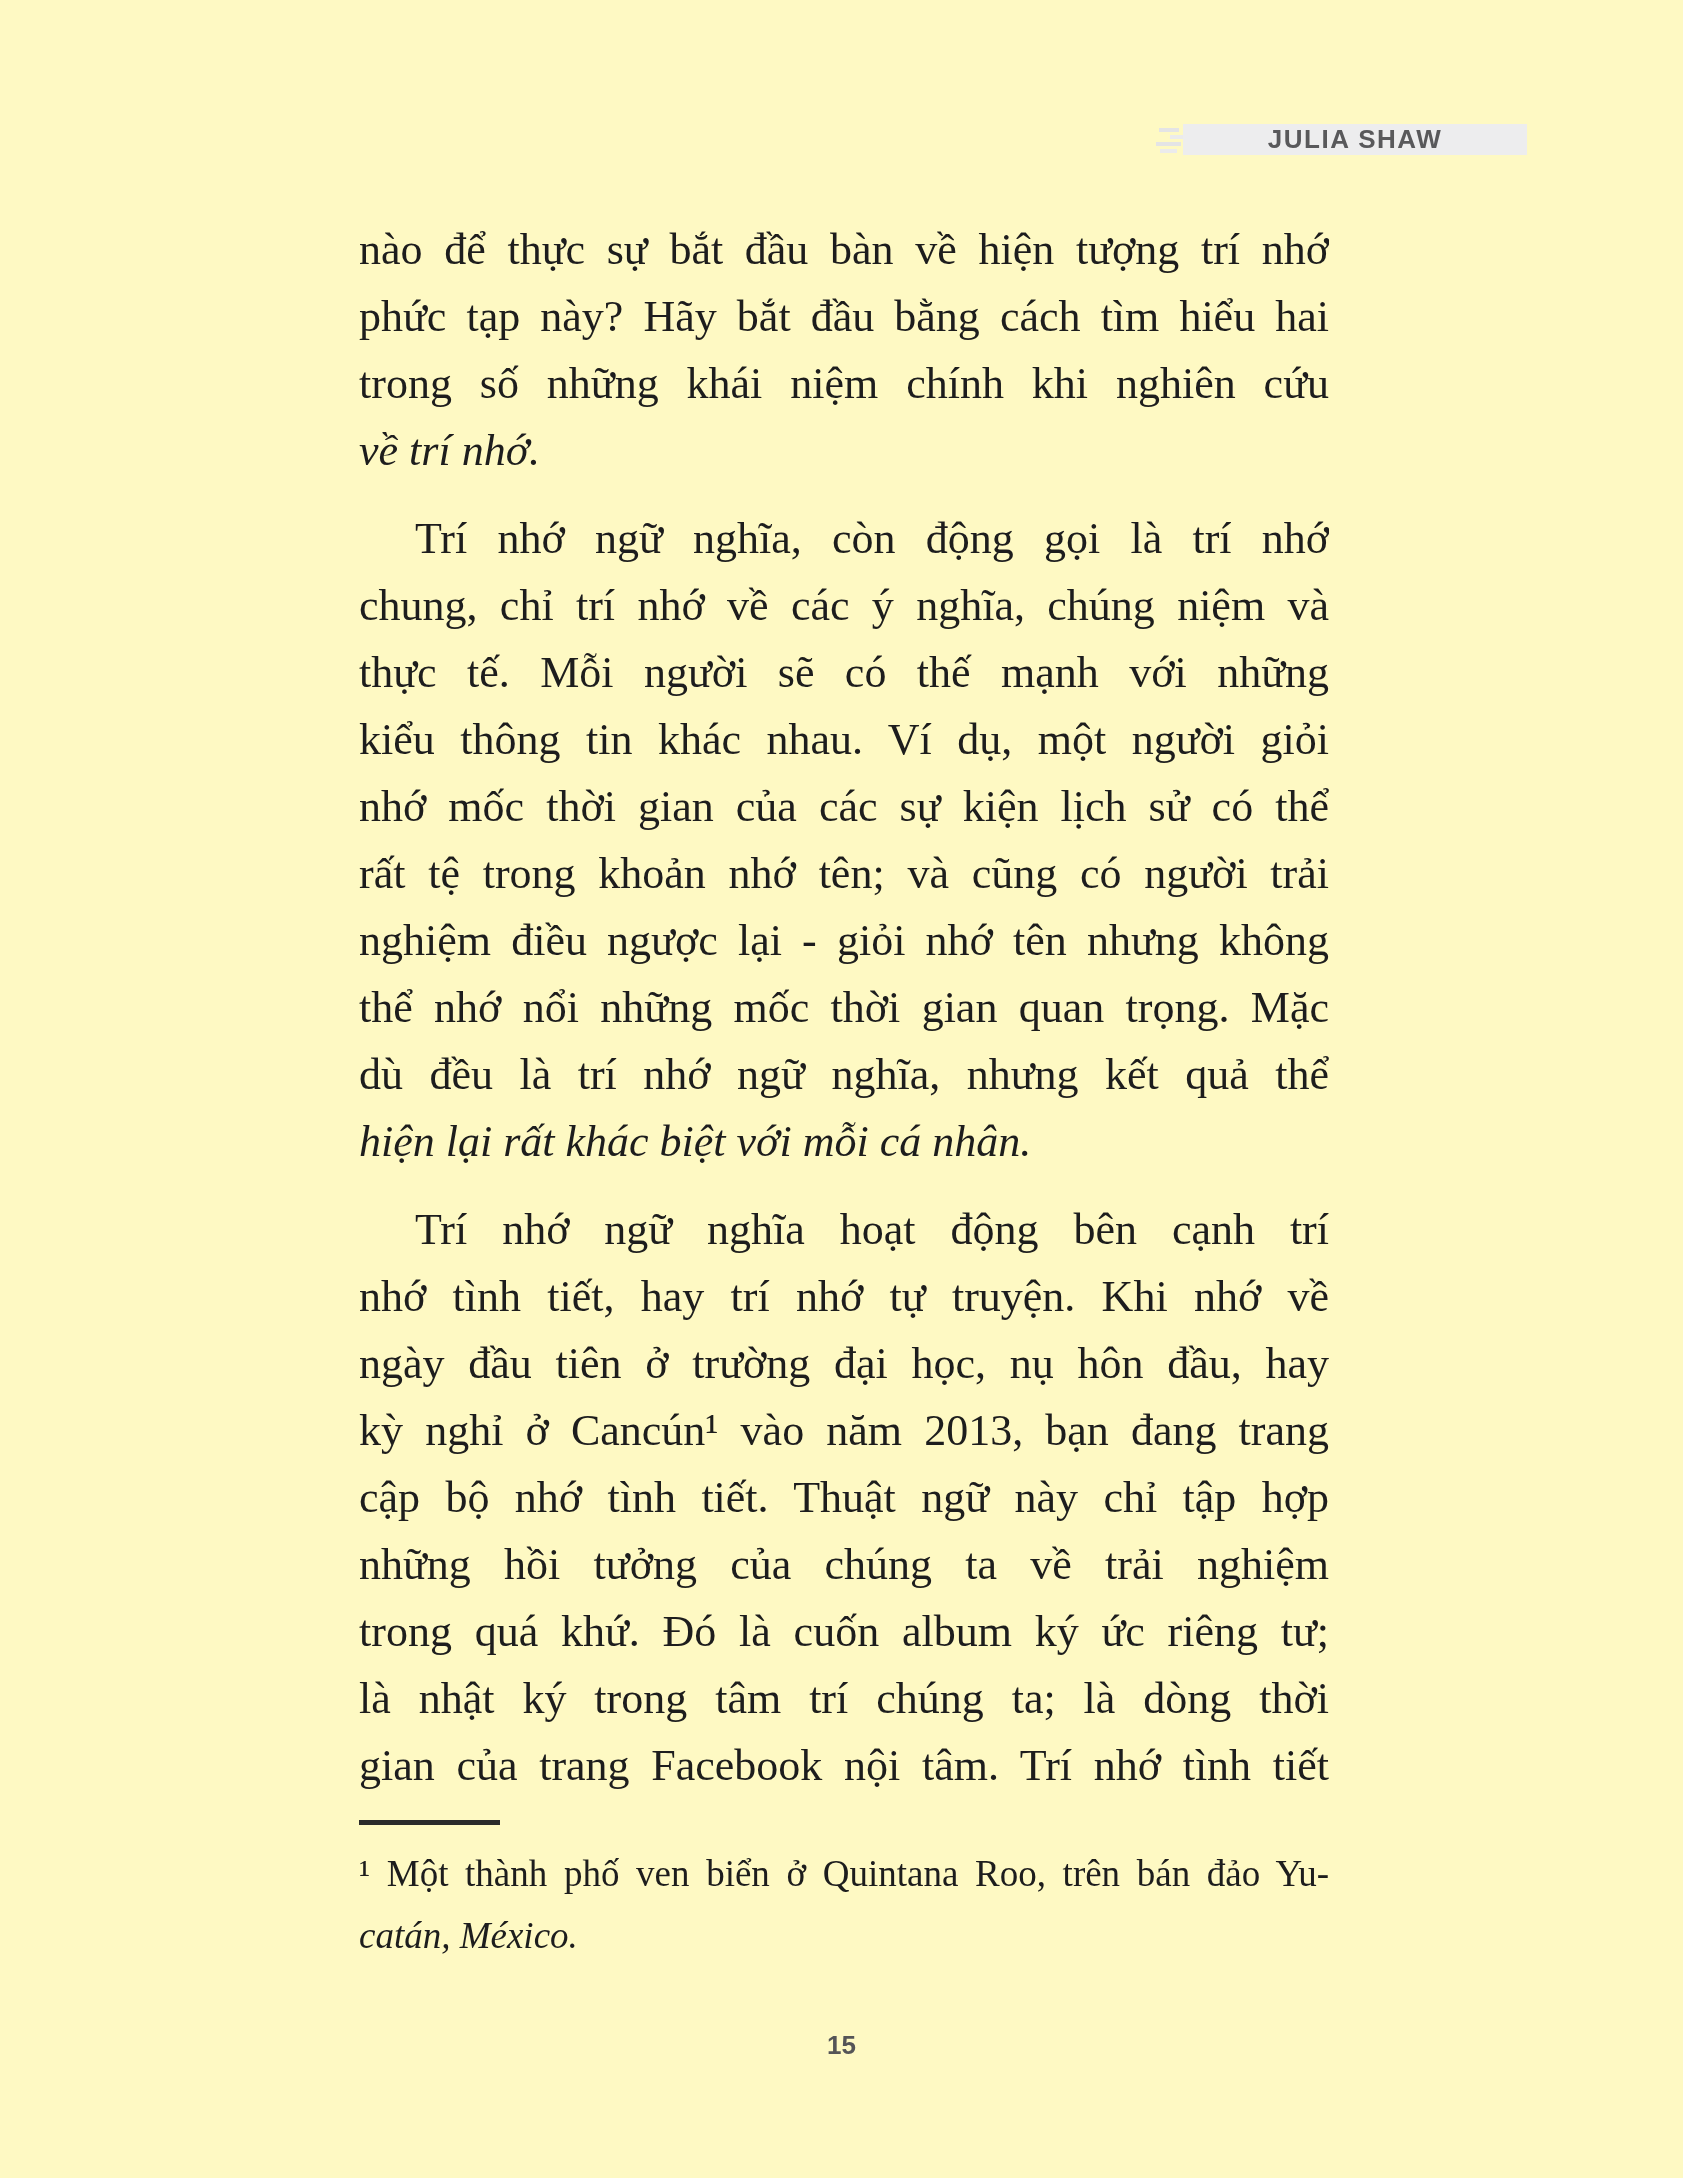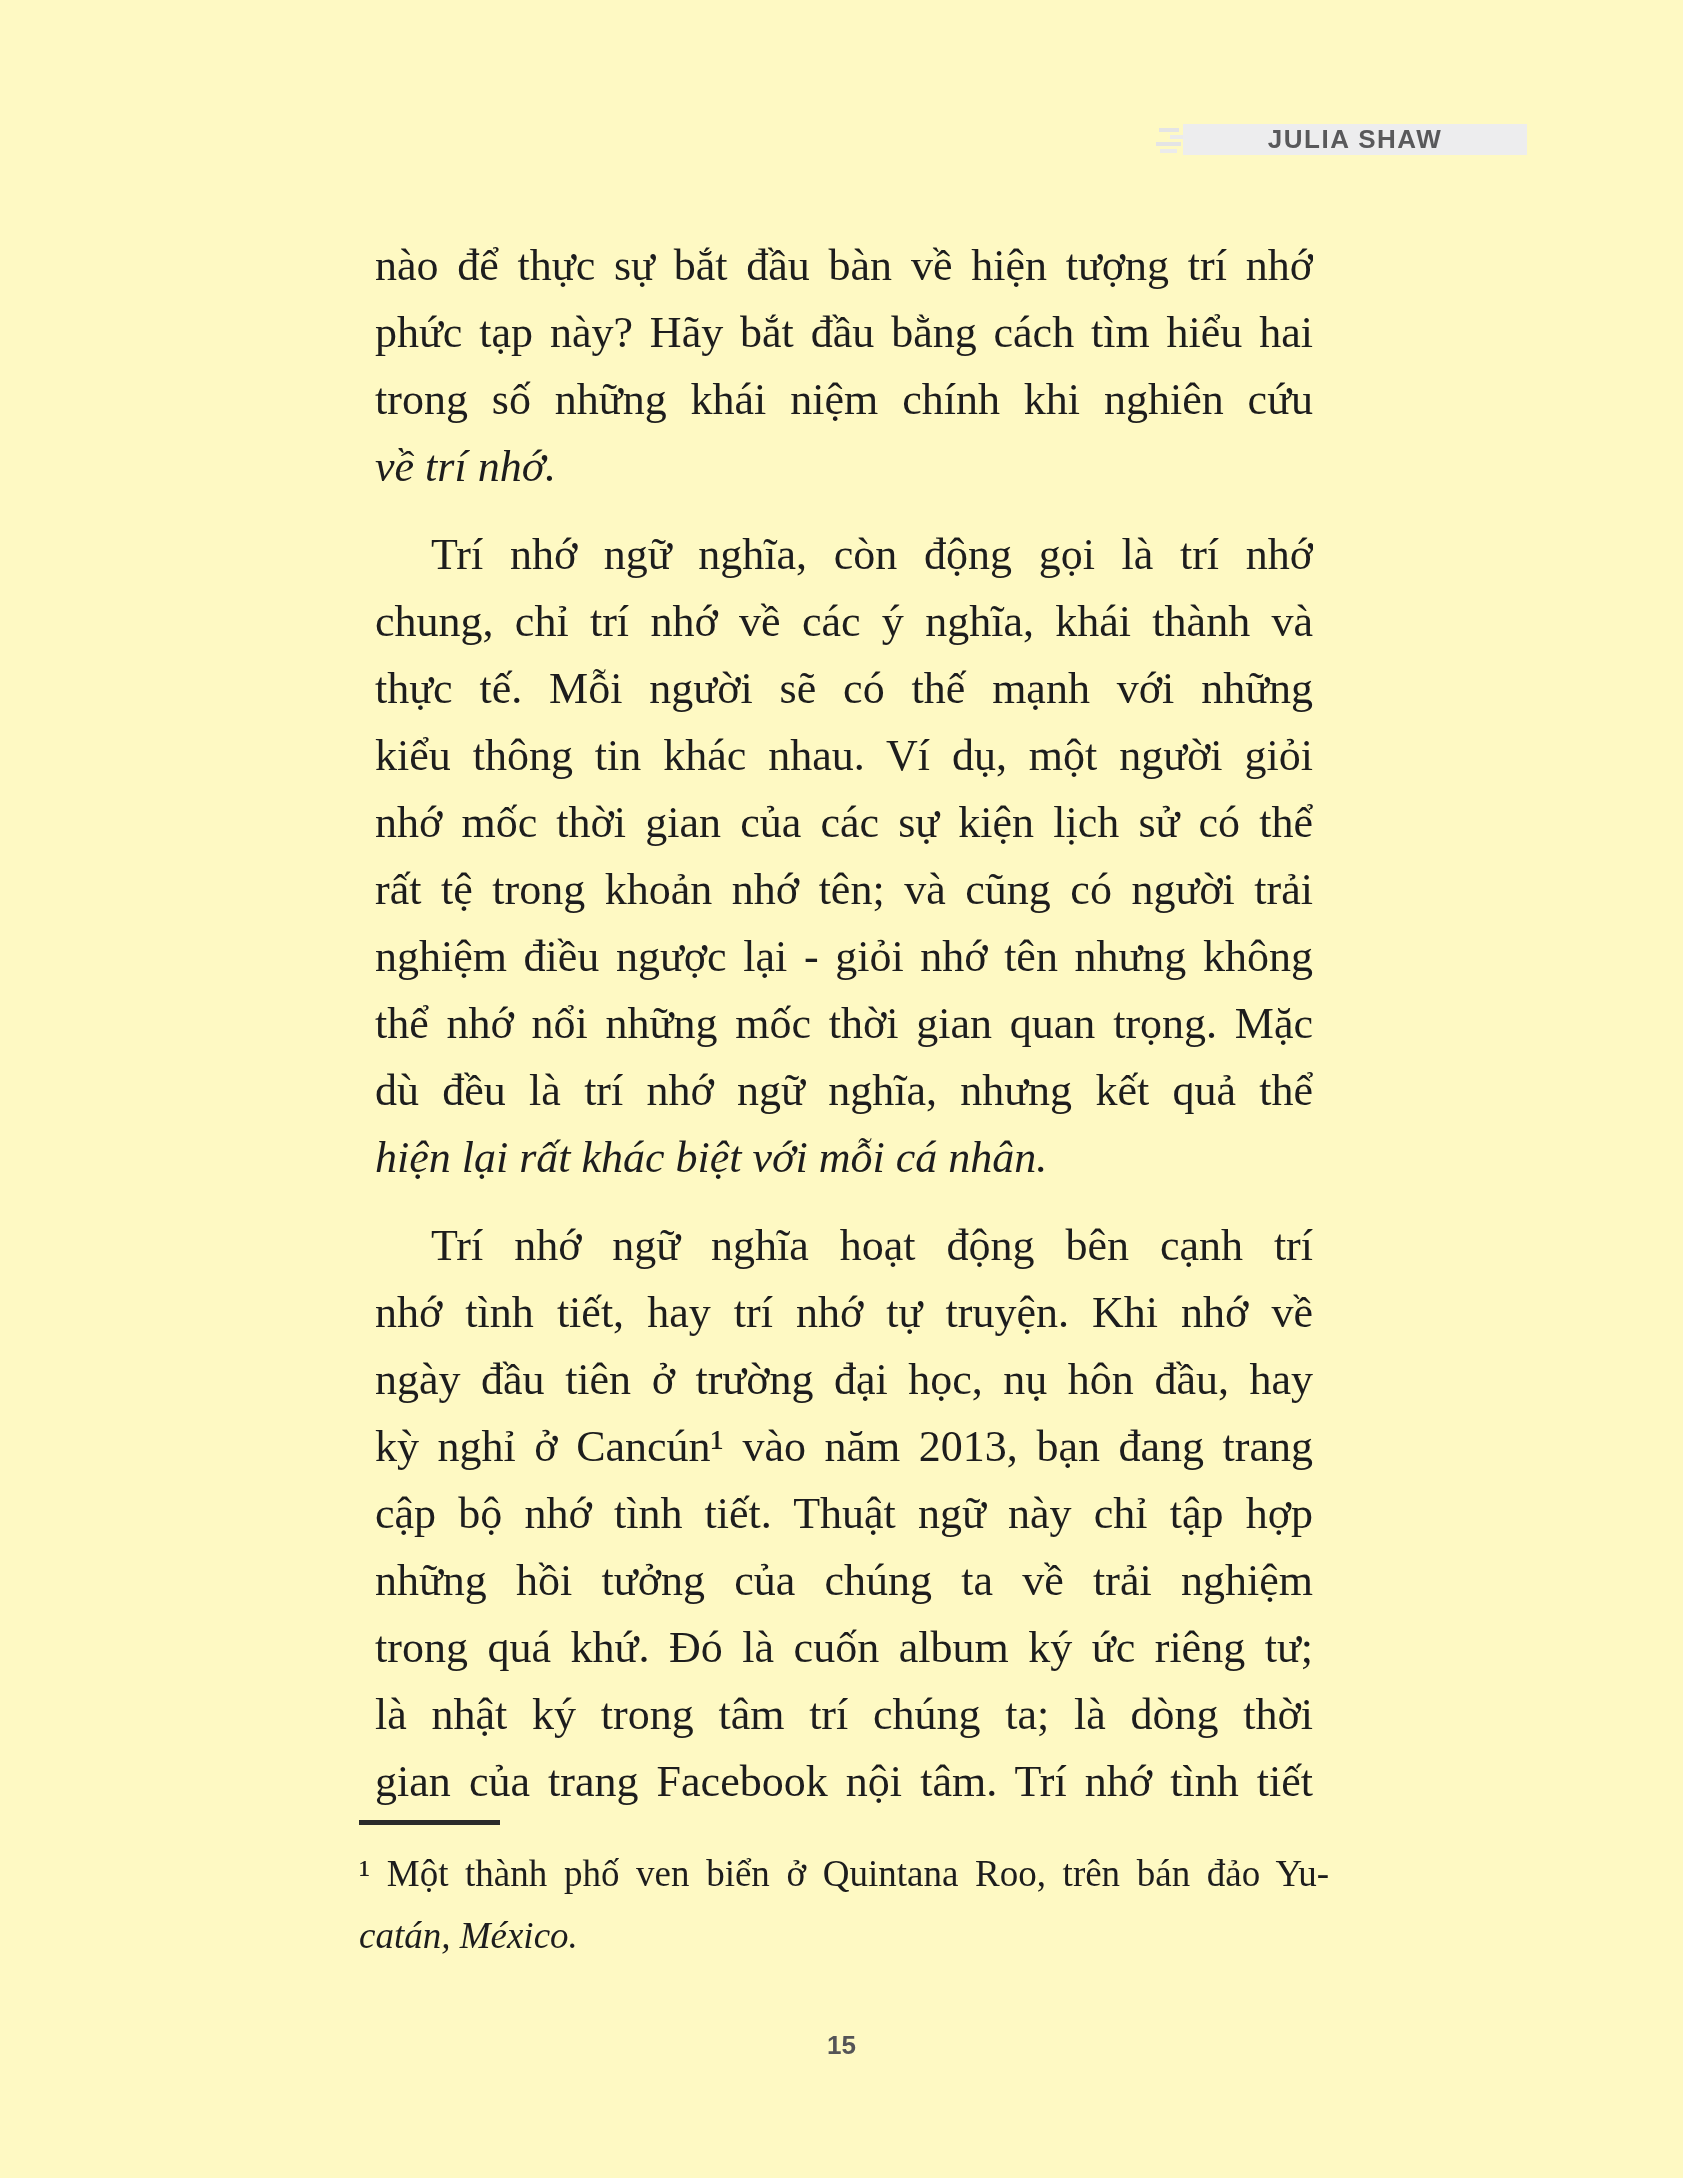--- a/index.html
+++ b/index.html
@@ -27,21 +27,21 @@
     font-family:"Liberation Sans", sans-serif;
     font-weight:700; font-size:26px; letter-spacing:1.5px;
     color:#59595b;
   }
 
   
   .text-block {
     position:absolute; left:359px; top:216px; width:970px;
     font-size:44px; line-height:67px; color:#1d1d1d;
   }
-  .para { margin:16px; }
+  .para { margin:0; }
   .para + .para { margin-top:21px; }
   .line {
     text-align:justify; text-align-last:justify;
     height:67px; overflow:hidden;
   }
   .line.last { text-align-last:auto;font-style:italic; }
   .line.indent { text-indent:56px; }
 
   
   .footnote {
@@ -75,21 +75,21 @@
 
     <div class="para">
       <div class="line">nào để thực sự bắt đầu bàn về hiện tượng trí nhớ</div>
       <div class="line">phức tạp này? Hãy bắt đầu bằng cách tìm hiểu hai</div>
       <div class="line">trong số những khái niệm chính khi nghiên cứu</div>
       <div class="line last">về trí nhớ.</div>
     </div>
 
     <div class="para">
       <div class="line indent">Trí nhớ ngữ nghĩa, còn động gọi là trí nhớ</div>
-      <div class="line">chung, chỉ trí nhớ về các ý nghĩa, khái thành và</div>
+      <div class="line">chung, chỉ trí nhớ về các ý nghĩa, chúng niệm và</div>
       <div class="line">thực tế. Mỗi người sẽ có thế mạnh với những</div>
       <div class="line">kiểu thông tin khác nhau. Ví dụ, một người giỏi</div>
       <div class="line">nhớ mốc thời gian của các sự kiện lịch sử có thể</div>
       <div class="line">rất tệ trong khoản nhớ tên; và cũng có người trải</div>
       <div class="line">nghiệm điều ngược lại - giỏi nhớ tên nhưng không</div>
       <div class="line">thể nhớ nổi những mốc thời gian quan trọng. Mặc</div>
       <div class="line">dù đều là trí nhớ ngữ nghĩa, nhưng kết quả thể</div>
       <div class="line last">hiện lại rất khác biệt với mỗi cá nhân.</div>
     </div>
 

